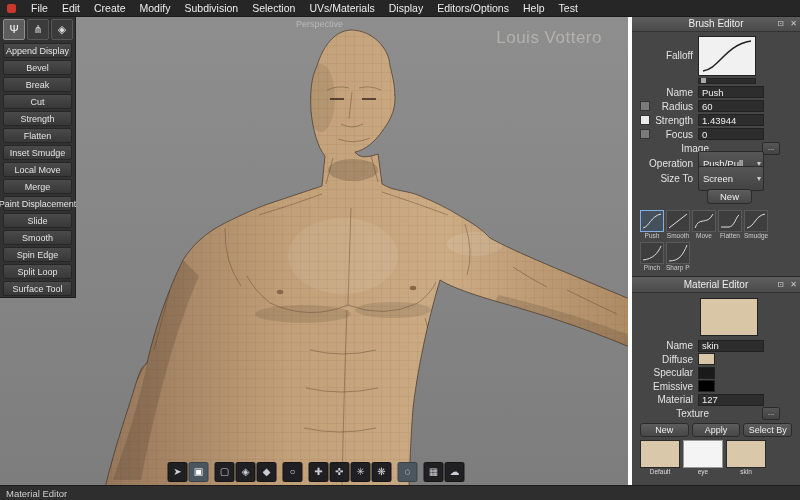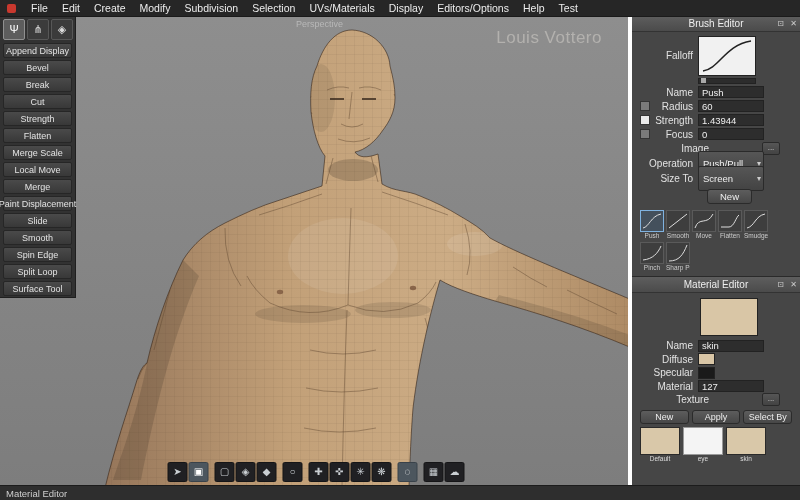--- a/index.html
+++ b/index.html
@@ -209,21 +209,21 @@
     <div class="ltool sel">Ψ</div>
     <div class="ltool">⋔</div>
     <div class="ltool">◈</div>
   </div>
   <div class="lbtn">Append Display</div>
   <div class="lbtn">Bevel</div>
   <div class="lbtn">Break</div>
   <div class="lbtn">Cut</div>
   <div class="lbtn">Strength</div>
   <div class="lbtn">Flatten</div>
-  <div class="lbtn">Merge Scale</div>
+  <div class="lbtn">Inset Smudge</div>
   <div class="lbtn">Local Move</div>
   <div class="lbtn">Merge</div>
   <div class="lbtn">Paint Displacement</div>
   <div class="lbtn">Slide</div>
   <div class="lbtn">Smooth</div>
   <div class="lbtn">Spin Edge</div>
   <div class="lbtn">Split Loop</div>
   <div class="lbtn">Surface Tool</div>
 </div>
 
@@ -373,20 +373,26 @@
             <span class="sw" style="background: rgb(217, 198, 166);"></span>
           </div>
       </div>
       <div class="mrow">
         <span class="lbl">Specular</span>
         <div class="ctrl">
             <span class="sw" style="background: rgb(26, 26, 26);"></span>
           </div>
       </div>
       <div class="mrow">
+        <span class="lbl">Emissive</span>
+        <div class="ctrl">
+            <span class="sw" style="background: rgb(0, 0, 0);"></span>
+          </div>
+      </div>
+      <div class="mrow">
         <span class="lbl">Material</span>
         <div class="ctrl">
             <input class="fld" value="127" style="">
           </div>
       </div>
       <div class="mrow" style="padding-right:12px;">
         <span class="lbl">Texture</span>
         <div class="ctrl" style="justify-content:flex-end;">
           <span class="mini">...</span>
         </div>

